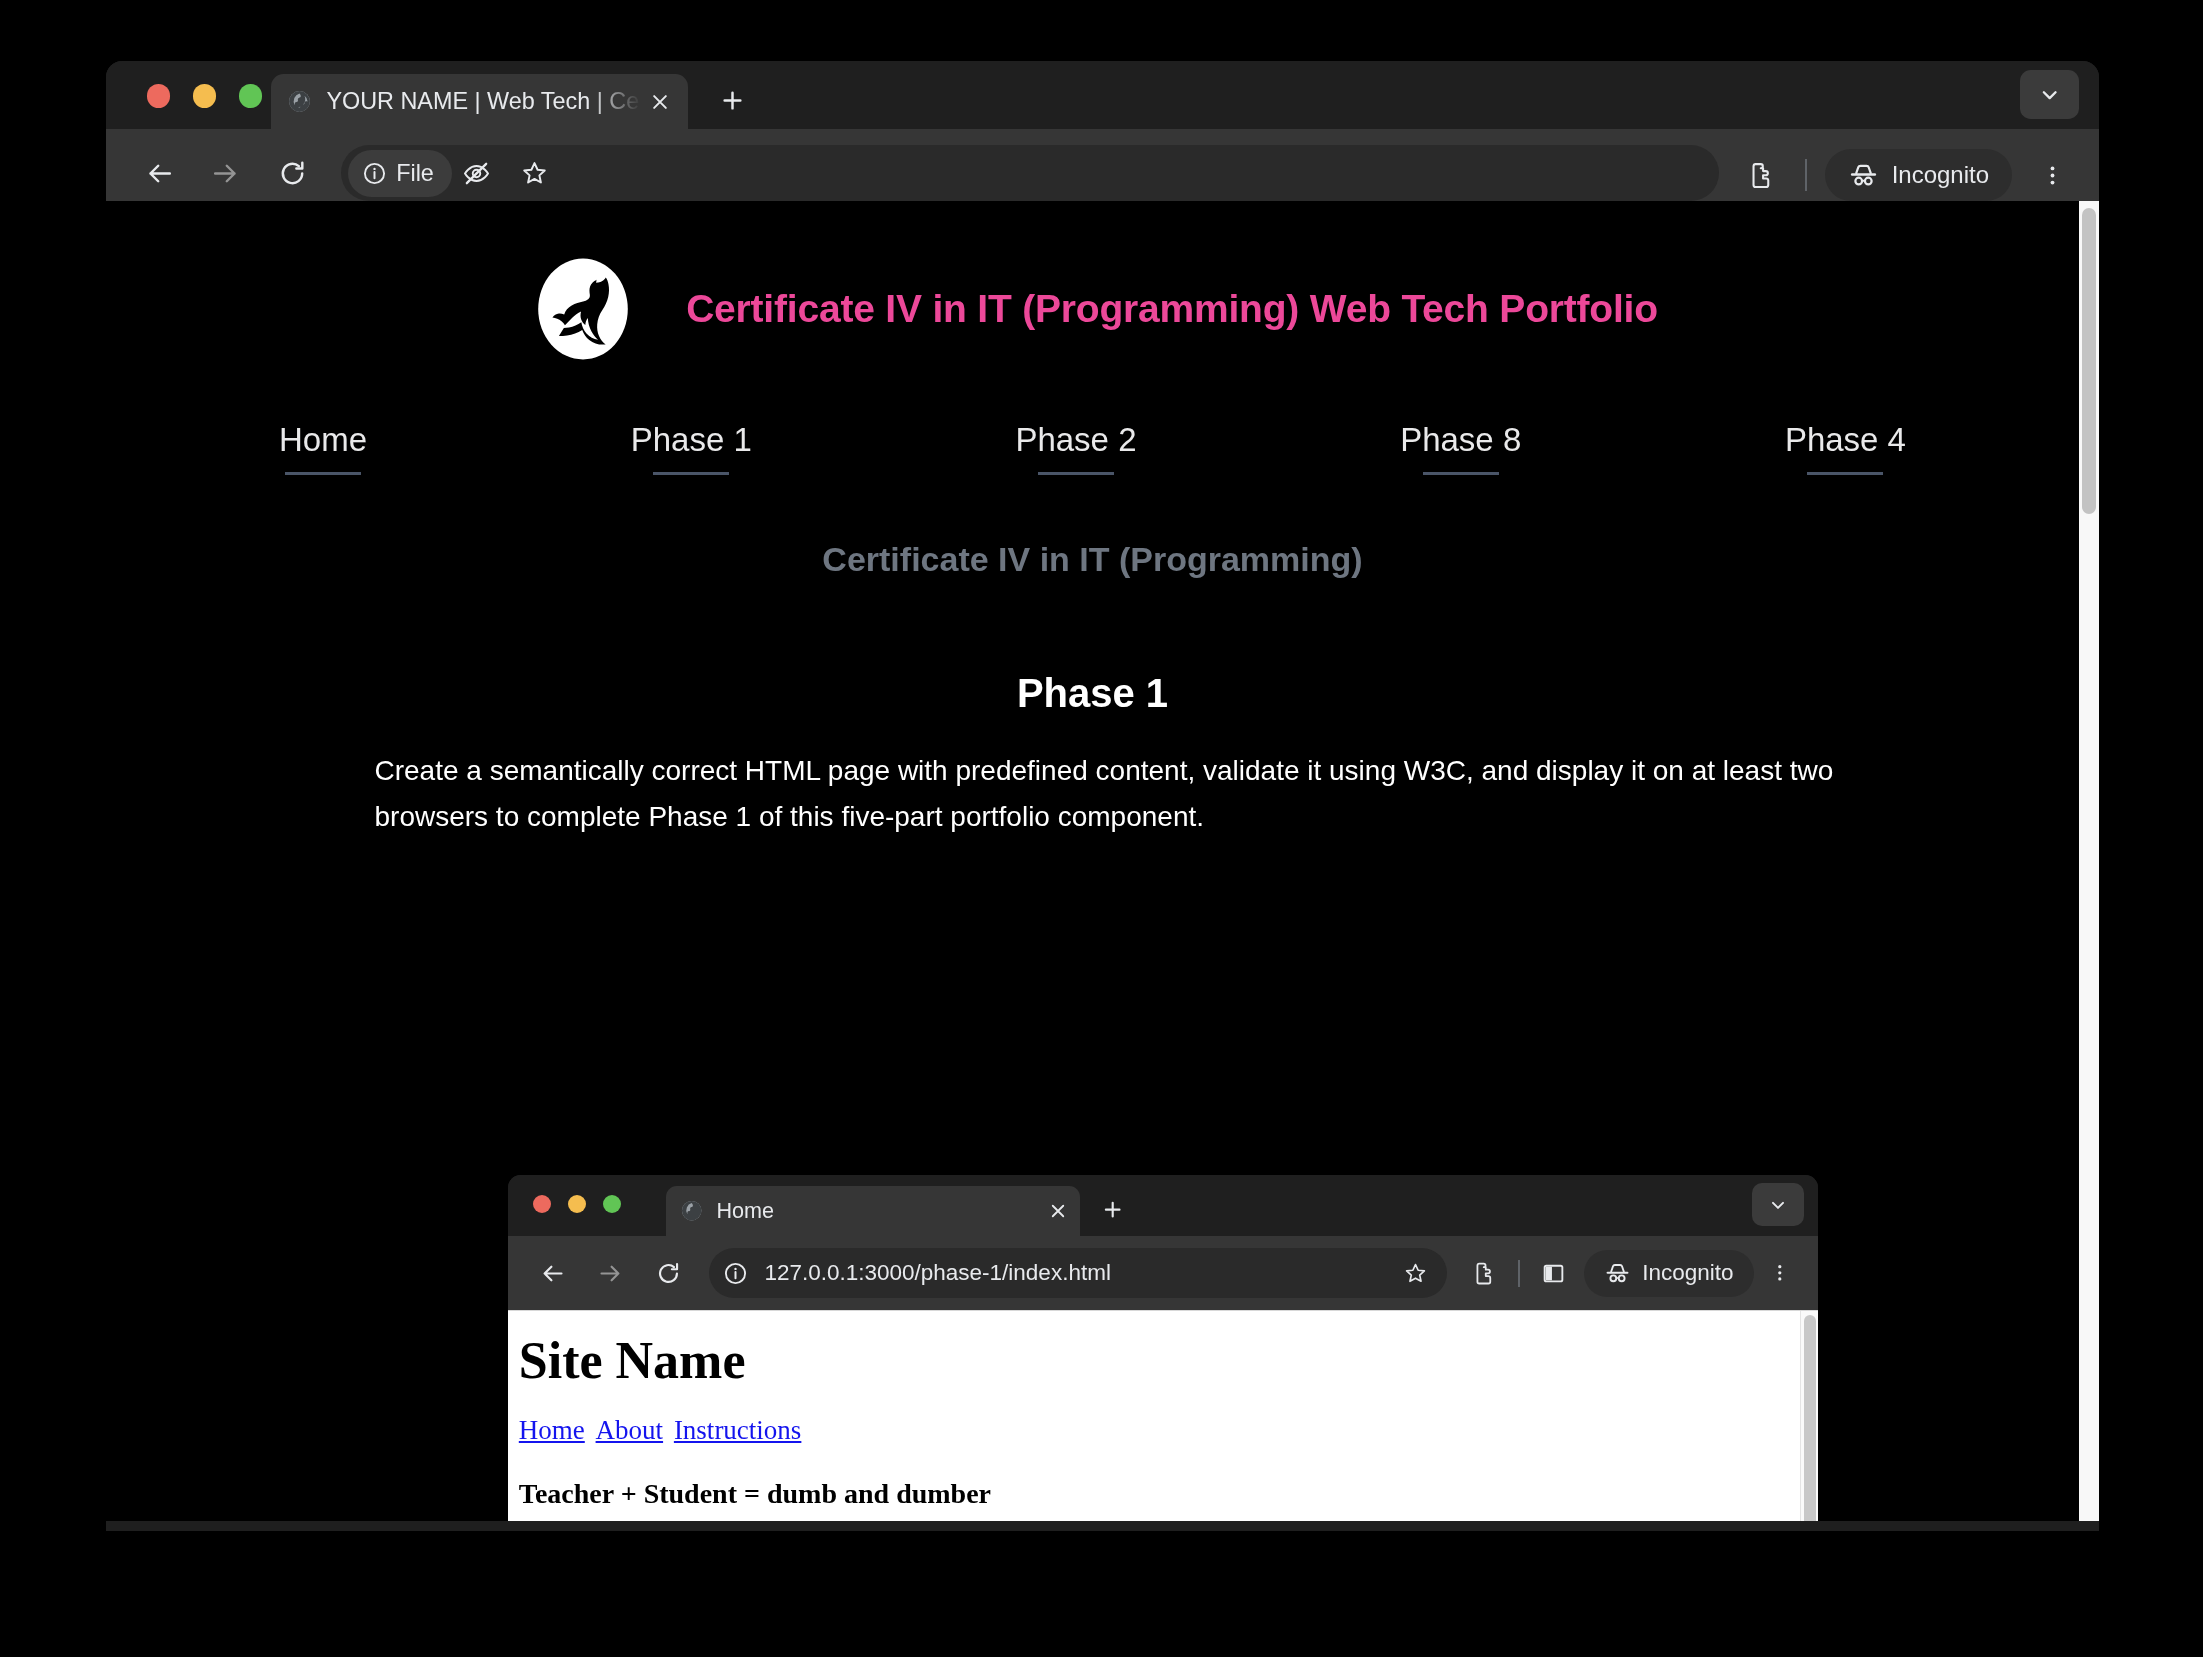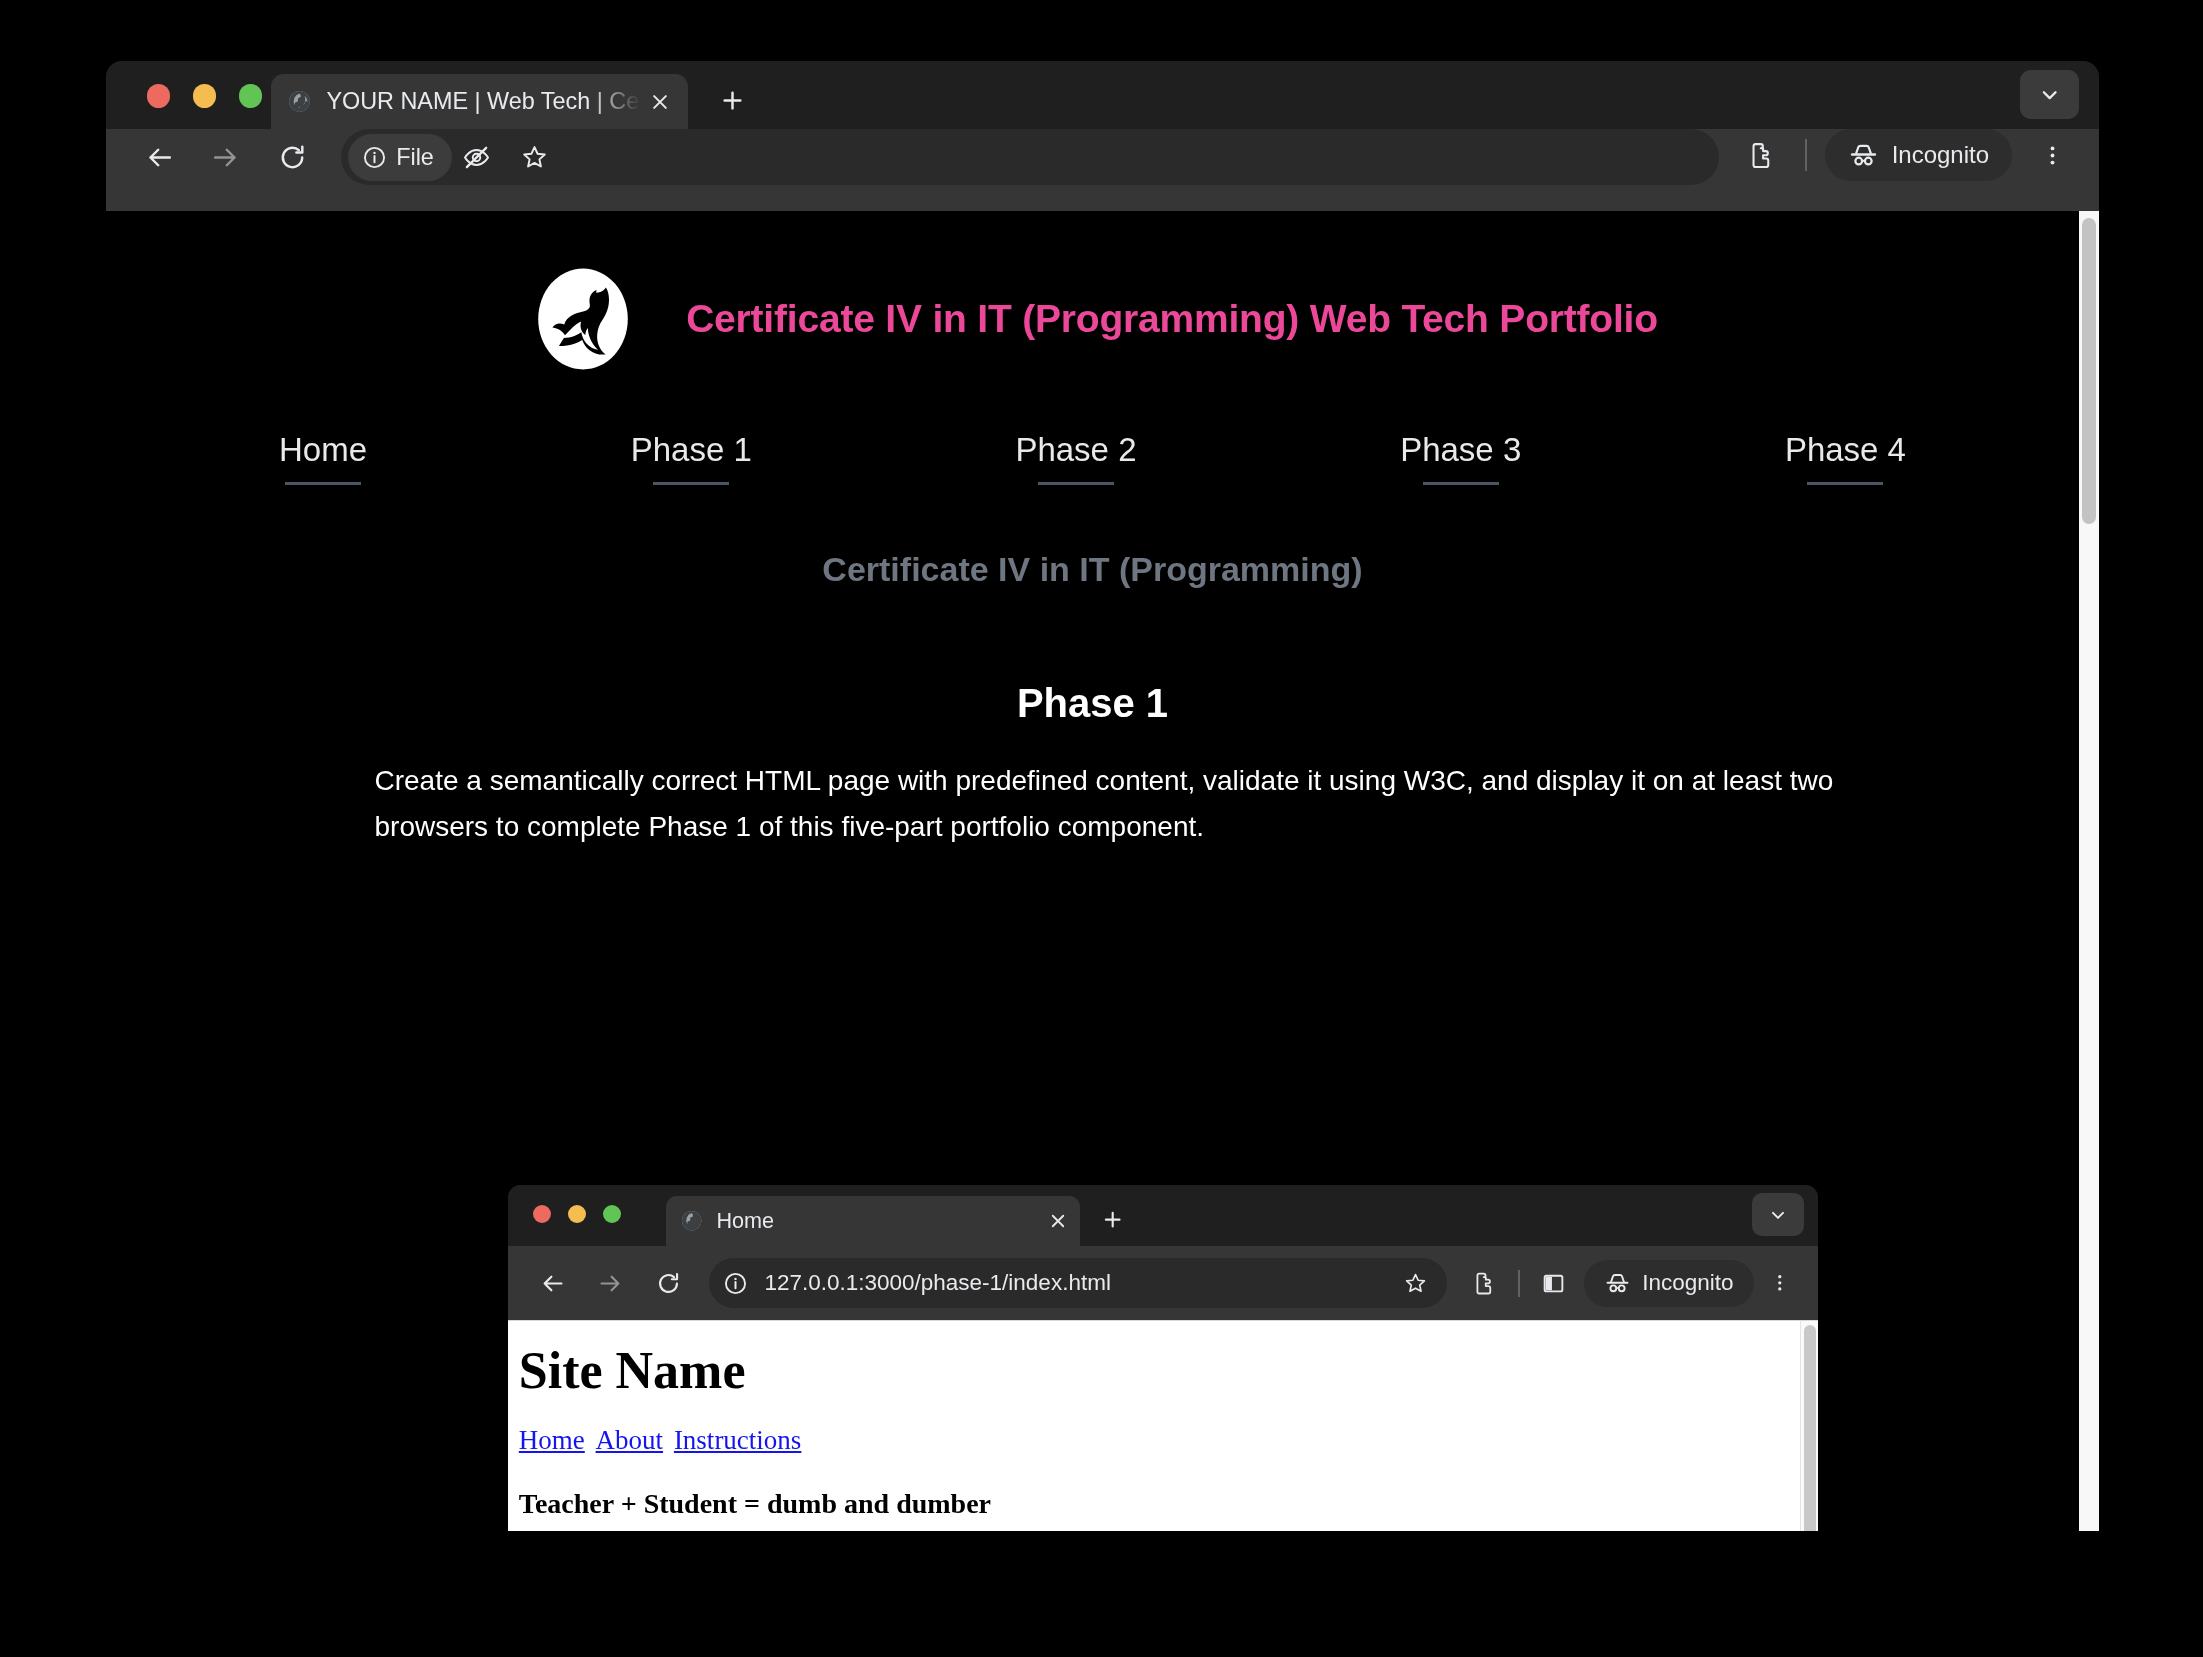--- a/index.html
+++ b/index.html
@@ -71,23 +71,23 @@
     right: 20px; top: 9px;
     width: 59px; height: 49px;
     background: #3b3b3b;
     border-radius: 10.8px;
     display: flex; align-items: center; justify-content: center;
   }
 
   
   .toolbar {
     position: relative;
-    height: 82px;
+    height: 72px;
     background: #363636;
-    display: flex; align-items: flex-start;
+    display: flex; align-items: flex-end;
   }
   .nav-btn {
     width: 56px; height: 56px;
     margin-left: 10.8px;
     display: flex; align-items: center; justify-content: center;
   }
   .nav-btn:first-child { margin-left: 25px; }
 
   .omnibox {
     flex: 1 1 auto;
@@ -471,21 +471,21 @@
         </a>
         <a class="nav-item">
           <span class="nav-label">Phase 1</span>
           <span class="nav-underline"></span>
         </a>
         <a class="nav-item">
           <span class="nav-label">Phase 2</span>
           <span class="nav-underline"></span>
         </a>
         <a class="nav-item">
-          <span class="nav-label">Phase 3</span>
+          <span class="nav-label">Phase 8</span>
           <span class="nav-underline"></span>
         </a>
         <a class="nav-item">
           <span class="nav-label">Phase 4</span>
           <span class="nav-underline"></span>
         </a>
       </nav>
 
       <div class="subheading">Certificate IV in IT (Programming)</div>
 

